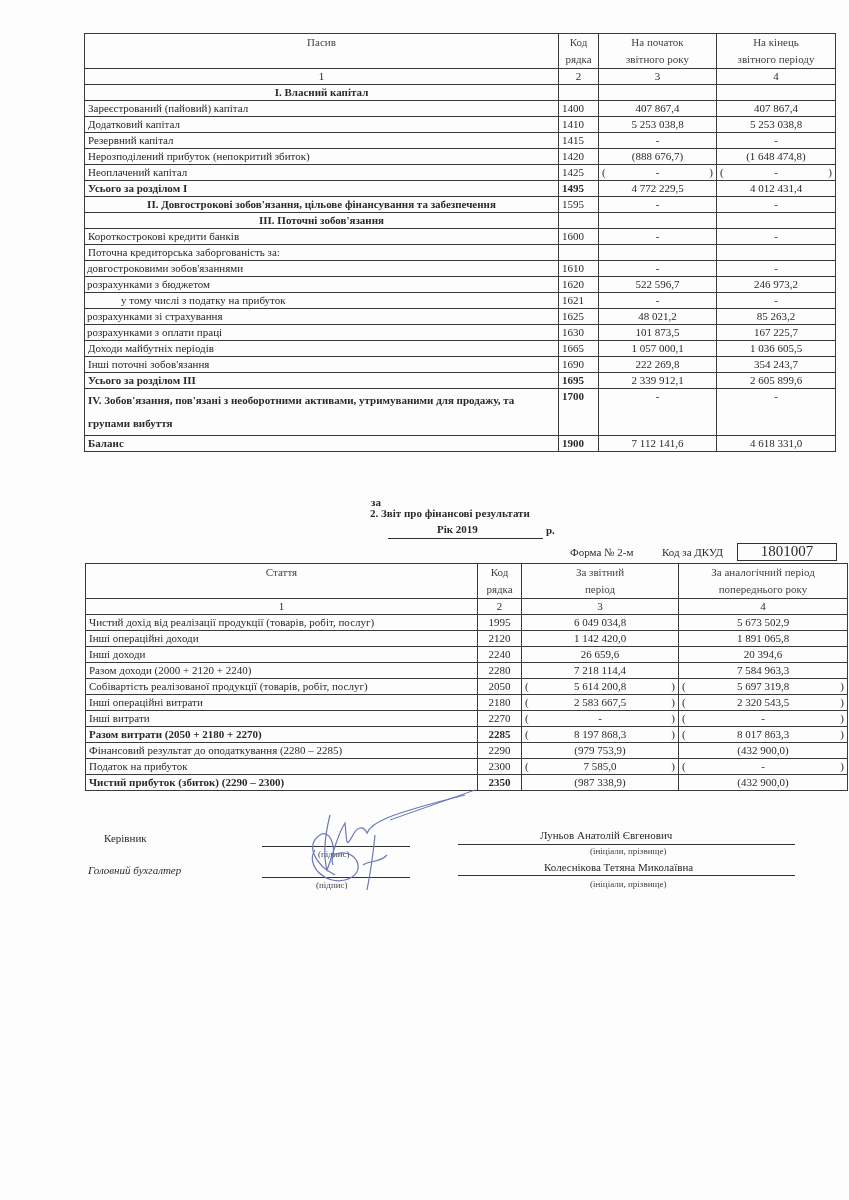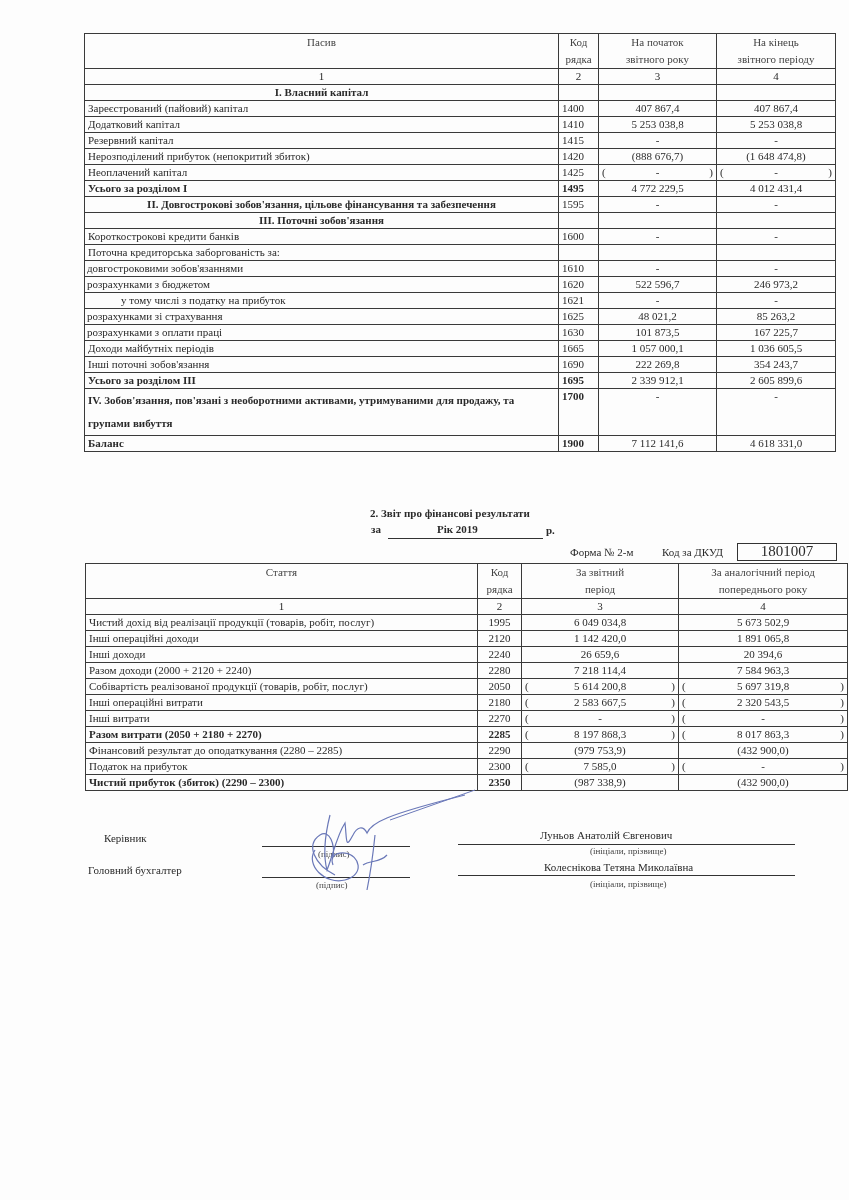--- a/index.html
+++ b/index.html
@@ -196,21 +196,21 @@
   <tr>
     <td class="b">Баланс</td>
     <td class="b">1900</td>
     <td class="c">7 112 141,6</td>
     <td class="c">4 618 331,0</td>
   </tr>
 </tbody>
   </table>
 
 <div class="title" style="left:370px; top:507px;">2. Звіт про фінансові результати</div>
-<div class="txt b" style="left:371px; top:523px; font-weight:bold;">за</div>
+<div class="txt b" style="left:371px; top:496px; font-weight:bold;">за</div>
 <div class="uline" style="left:388px; top:524px; width:155px; height:14px;"></div>
 <div class="txt" style="left:437px; top:523px; font-weight:bold;">Рік 2019</div>
 <div class="txt" style="left:546px; top:524px; font-weight:bold;">р.</div>
 <div class="txt" style="left:570px; top:546px;">Форма № 2-м</div>
 <div class="txt" style="left:662px; top:546px;">Код за ДКУД</div>
 <div class="box" style="left:737px; top:543px; width:98px; height:16px;">1801007</div>
 
 <table id="results">
   <colgroup>
       <col style="width:392px">
@@ -369,21 +369,21 @@
 </tbody>
   </table>
 
 <div class="txt" style="left:104px; top:832px;">Керівник</div>
 <div class="uline" style="left:262px; top:832px; width:148px; height:14px;"></div>
 <div class="small" style="left:318px; top:849px;">(підпис)</div>
 <div class="uline" style="left:458px; top:830px; width:337px; height:14px;"></div>
 <div class="txt" style="left:540px; top:829px;">Луньов Анатолій Євгенович</div>
 <div class="small" style="left:590px; top:846px;">(ініціали, прізвище)</div>
 
-<div class="txt" style="left:88px; top:864px;">Головний бухгалтер</div>
+<div class="txt" style="left:88px; top:864px;font-style:italic;">Головний бухгалтер</div>
 <div class="uline" style="left:262px; top:863px; width:148px; height:14px;"></div>
 <div class="small" style="left:316px; top:880px;">(підпис)</div>
 <div class="uline" style="left:458px; top:861px; width:337px; height:14px;"></div>
 <div class="txt" style="left:544px; top:861px;">Колеснікова Тетяна Миколаївна</div>
 <div class="small" style="left:590px; top:879px;">(ініціали, прізвище)</div>
 
 <svg class="sig" style="left:275px; top:785px;" width="200" height="110" viewBox="0 0 200 110">
   <path d="M60 90 C 40 80, 30 60, 45 50 C 55 44, 60 60, 58 72 M55 30 C 50 50, 48 70, 52 85 C 58 70, 62 50, 70 38 C 72 55, 70 65, 78 50 C 82 42, 88 40, 92 48 C 96 38, 110 30, 190 10" fill="none" stroke="#6a78b8" stroke-width="1.2"></path>
   <path d="M40 65 C 30 80, 50 100, 70 95 C 90 90, 85 70, 70 68 C 60 67, 55 72, 58 80" fill="none" stroke="#6a78b8" stroke-width="1.2"></path>
   <path d="M100 50 C 98 70, 95 90, 92 105 M88 80 C 95 75, 105 78, 112 70" fill="none" stroke="#6a78b8" stroke-width="1.2"></path>

